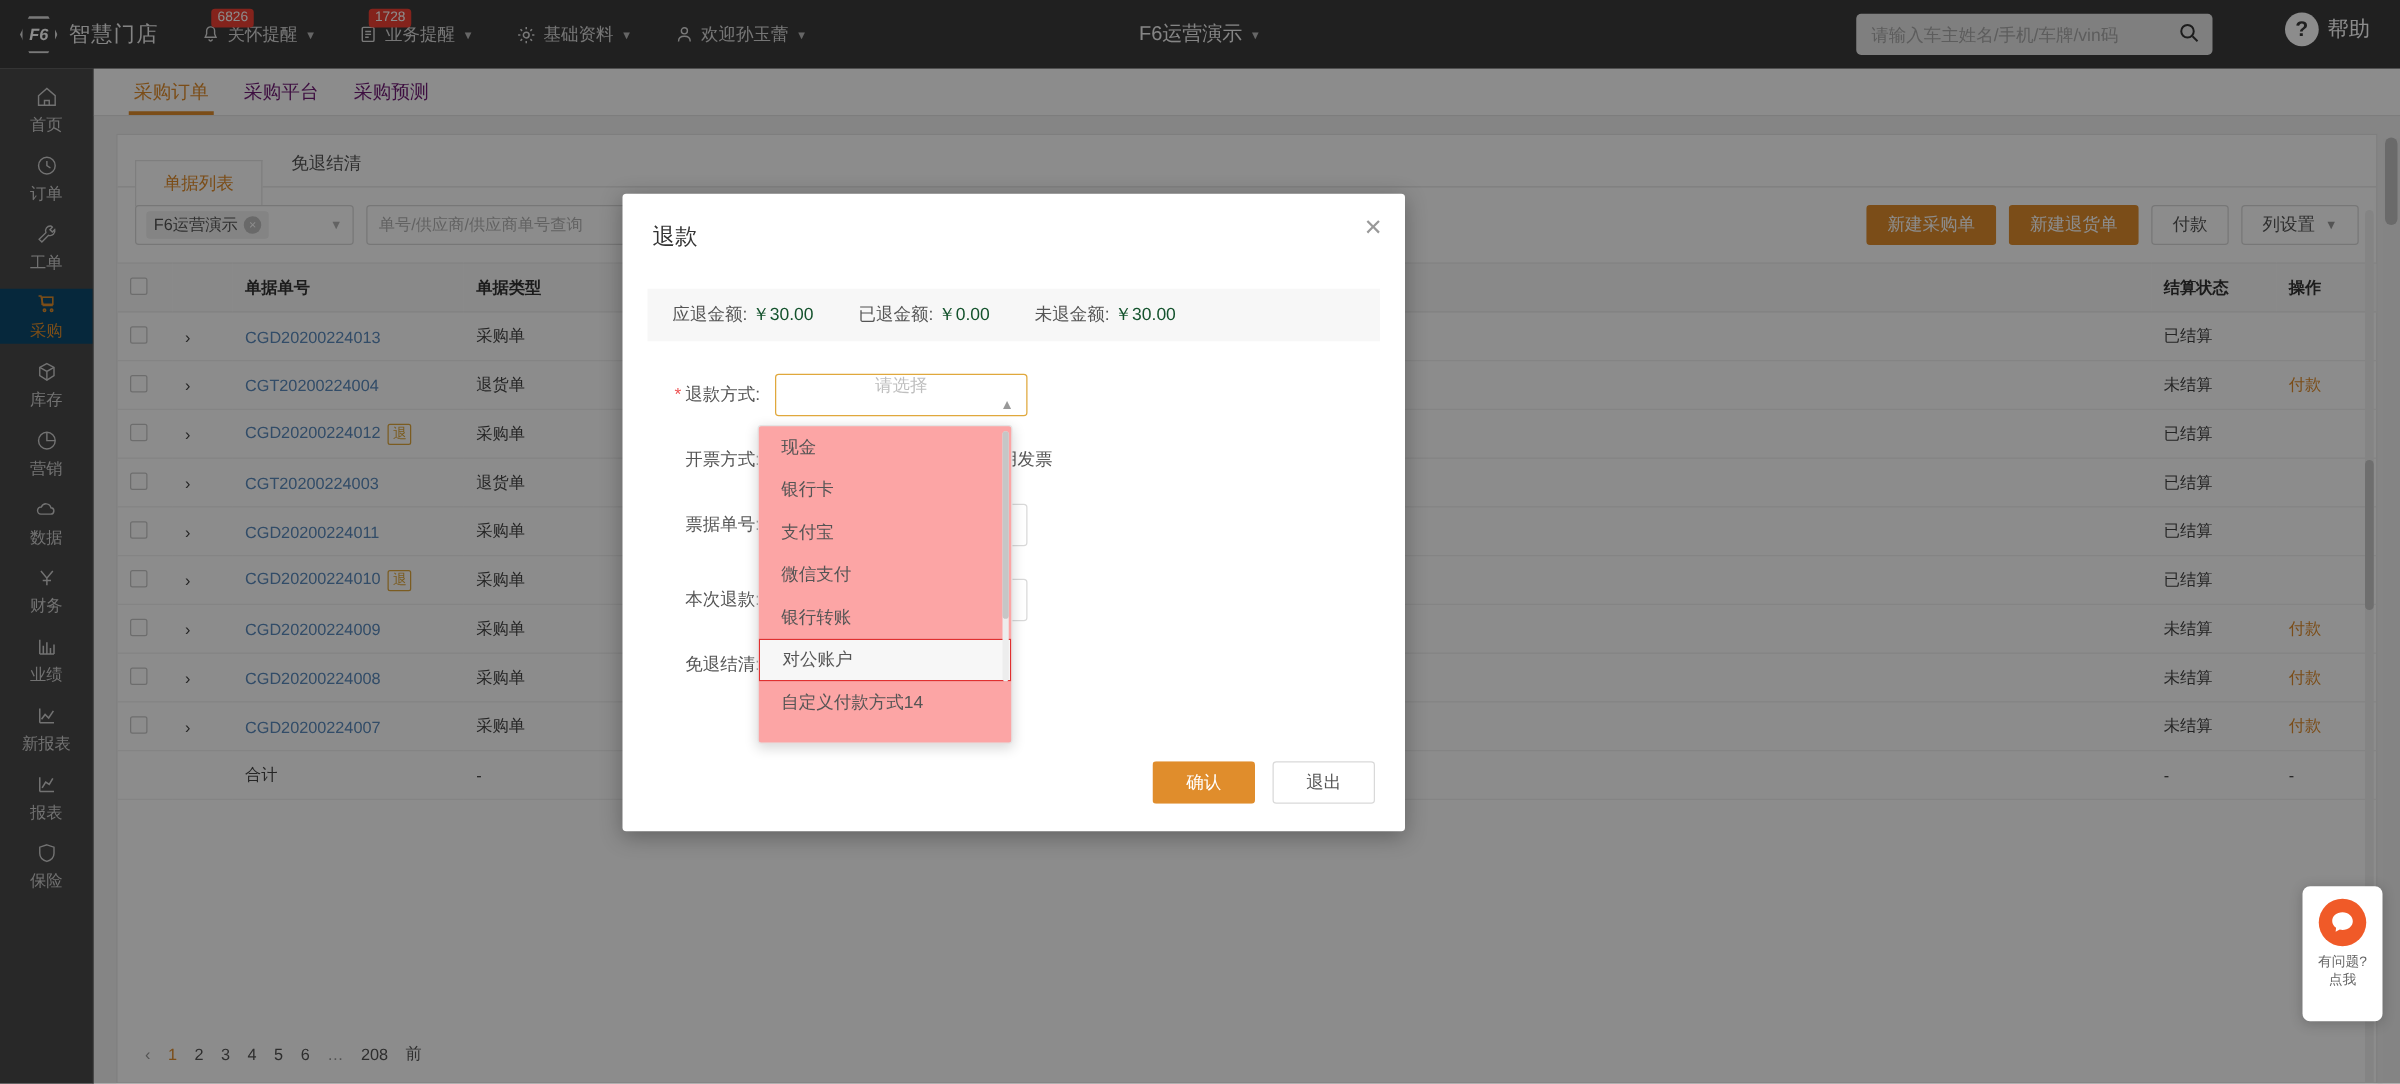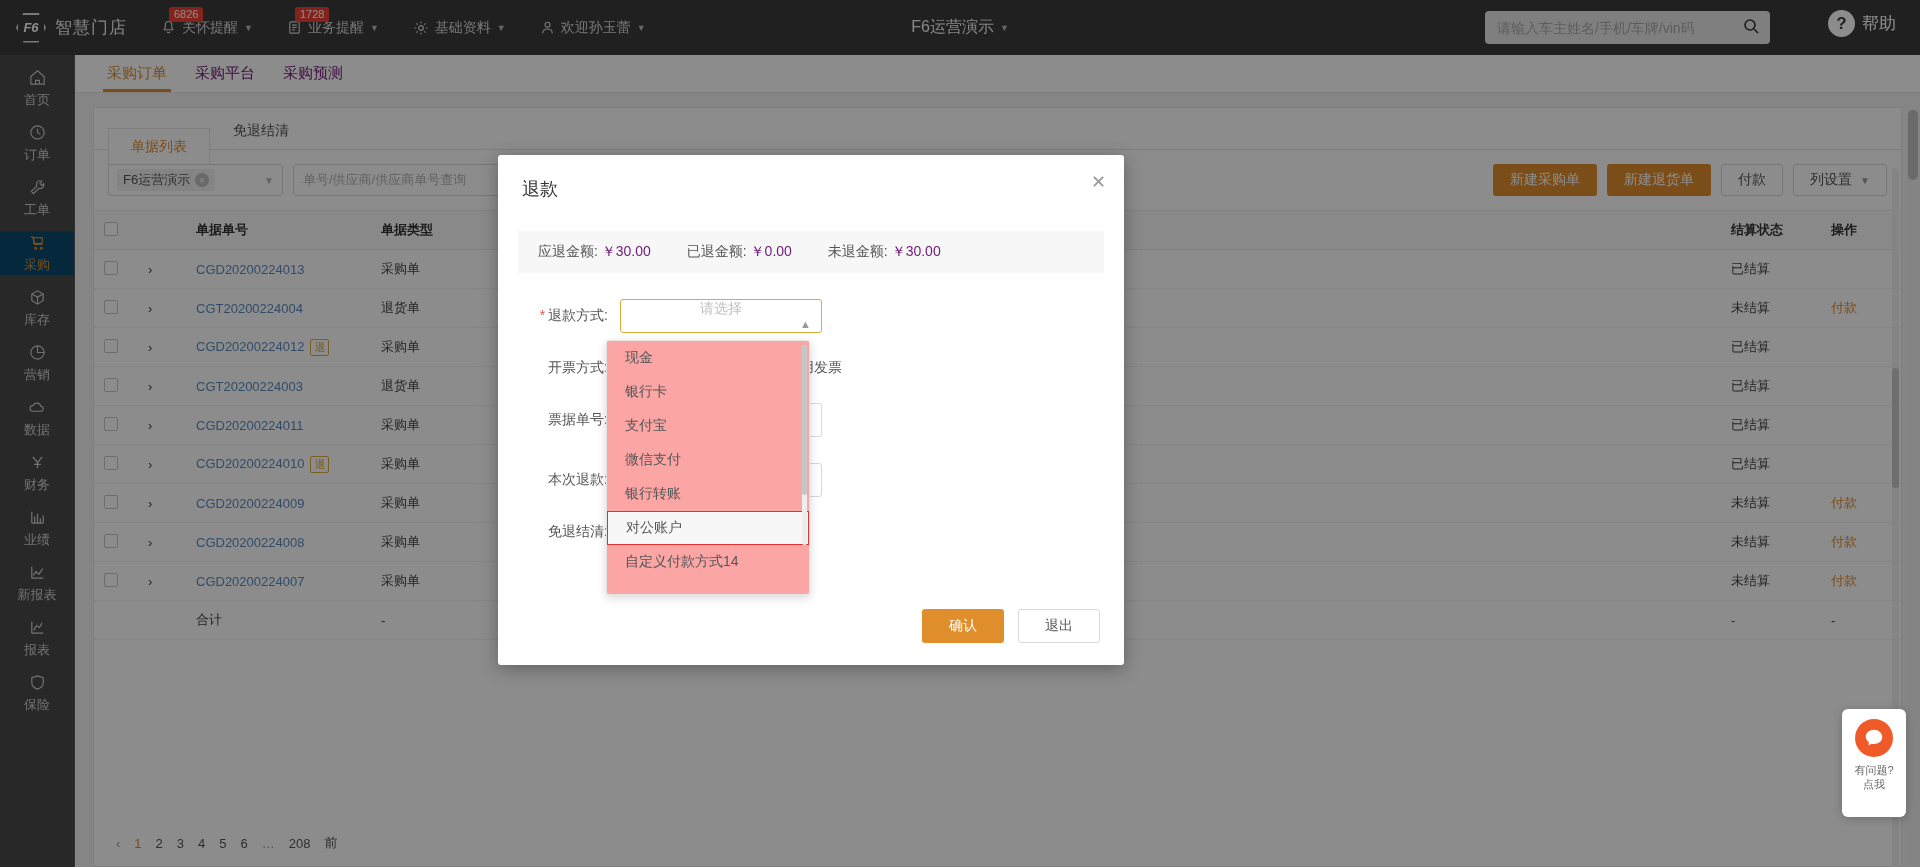--- a/index.html
+++ b/index.html
@@ -182,21 +182,21 @@
   }
   .modal-head{ padding:22px 24px 0 24px; font-size:18px; color:#333; }
   .modal-x{
     position:absolute; right:18px; top:18px; font-size:18px; color:#999; cursor:pointer;
     line-height:1;
   }
   .amt-bar{
     margin:30px 20px 0 20px; background:#f7f7f7; height:42px; display:flex;
     align-items:center; gap:36px; padding:0 20px; font-size:14px; color:#555;
   }
-  .amt-bar b{ color:#701a75; font-weight:normal; }
+  .amt-bar b{ color:#14532d; font-weight:normal; }
   .form-row{ display:flex; align-items:center; margin:26px 20px 0 20px; font-size:14px;}
   .form-lb{ width:90px; text-align:right; color:#555; margin-right:12px; white-space:nowrap;}
   .req{ color:#e55; margin-right:3px;}
   .select-ctl{
     width:202px; height:34px; border:1px solid #e0a83c; border-radius:3px;
     display:flex; align-items:center; padding:0 10px; color:#bfbfbf; font-size:14px;
     background:#fff; cursor:pointer;flex-direction:column;
   }
   .select-ctl .up{ margin-left:auto; color:#999; font-size:11px; }
   .radio{

